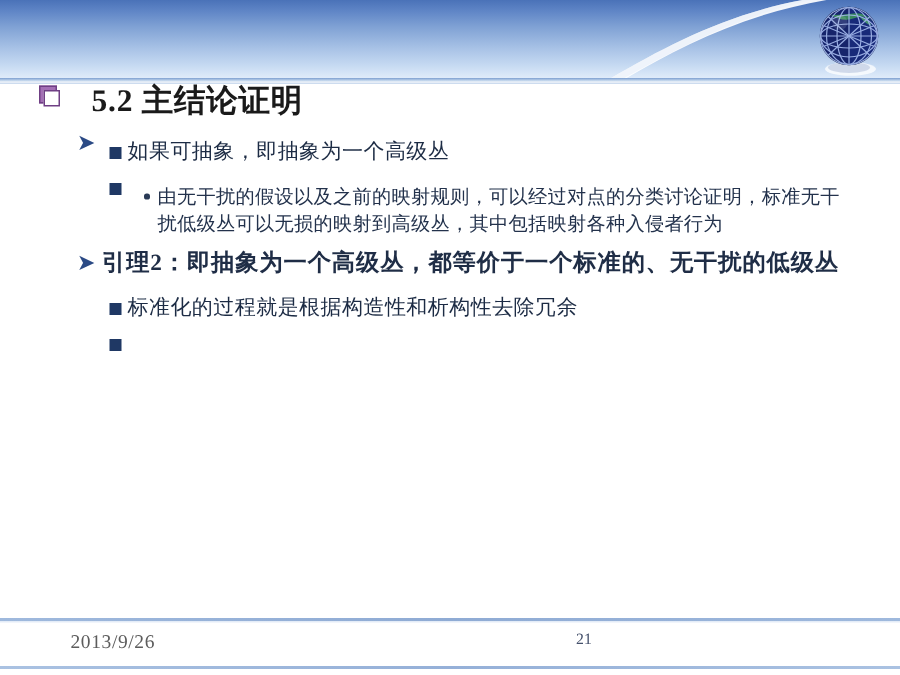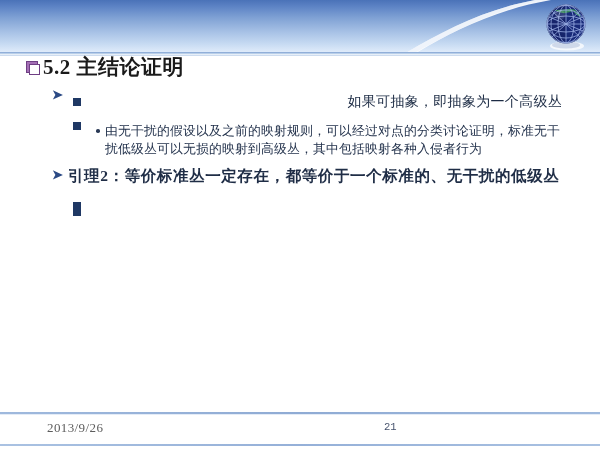--- a/index.html
+++ b/index.html
@@ -73,22 +73,22 @@
     width: 52px;
     height: 50px;
   }
 
   
   .title-row {
     position: absolute;
     left: 26px;
     top: 57px;
     display: flex;
-    align-items: center;
-    gap: 4px;
+    align-items: flex-start;
+    gap: 22px;
   }
   .title-icon {
     position: relative;
     width: 13px;
     height: 13px;
     flex: 0 0 auto;
   }
   .title-icon .back {
     position: absolute;
     left: 0; top: 0;
@@ -148,21 +148,20 @@
   
   .lvl3 {
     position: relative;
     padding-left: 85px;
     padding-right: 38px;
     font-size: 14px;
     color: #1c2b44;
     line-height: 1.32;
     margin-bottom: 1px;
     letter-spacing: 0.3px;
-    text-align: right;
   }
   .lvl3 .marker {
     position: absolute;
     left: 73px;
     top: 5px;
     width: 8px;
     height: 8px;
     background: #1f3864;
   }
 
@@ -212,21 +211,21 @@
     top: 420px;
     font-family: "Liberation Serif", "DejaVu Serif", serif;
     font-size: 13px;
     color: #5c5c5c;
     letter-spacing: 0.4px;
   }
   .footer-page {
     position: absolute;
     left: 384px;
     top: 421px;
-    font-family: Liberation Mono, monospace;
+    font-family: Liberation Serif, serif;
     font-size: 10.5px;
     color: #44506b;
   }
   .footer-bottom-rule {
     position: absolute;
     left: 0;
     top: 444px;
     width: 600px;
     height: 2px;
     background: linear-gradient(to right, #aac2e2 0%, #95b0d8 50%, #aac2e2 100%);
@@ -301,27 +300,28 @@
 
     <div class="lvl4">
       <span class="marker"></span>
       <span>由无干扰的假设以及之前的映射规则，可以经过对点的分类讨论证明，标准无干扰低级丛可以无损的映射到高级丛，其中包括映射各种入侵者行为</span>
     </div>
 
     <div class="gap-md"></div>
 
     <div class="lvl2">
       <span class="marker">➤</span>
-      <span>引理2：等价标准丛一定存在，都等价于一个标准的、无干扰的低级丛</span>
+      <span>引理2：即抽象为一个高级丛，都等价于一个标准的、无干扰的低级丛</span>
     </div>
 
     <div class="gap-md"></div>
 
     <div class="lvl3">
       <span class="marker"></span>
+      <span>标准化的过程就是根据构造性和析构性去除冗余</span>
     </div>
 
     <div class="gap-sm"></div>
 
     <div class="lvl3">
       <span class="marker"></span>
     </div>
 
   </div>
 

